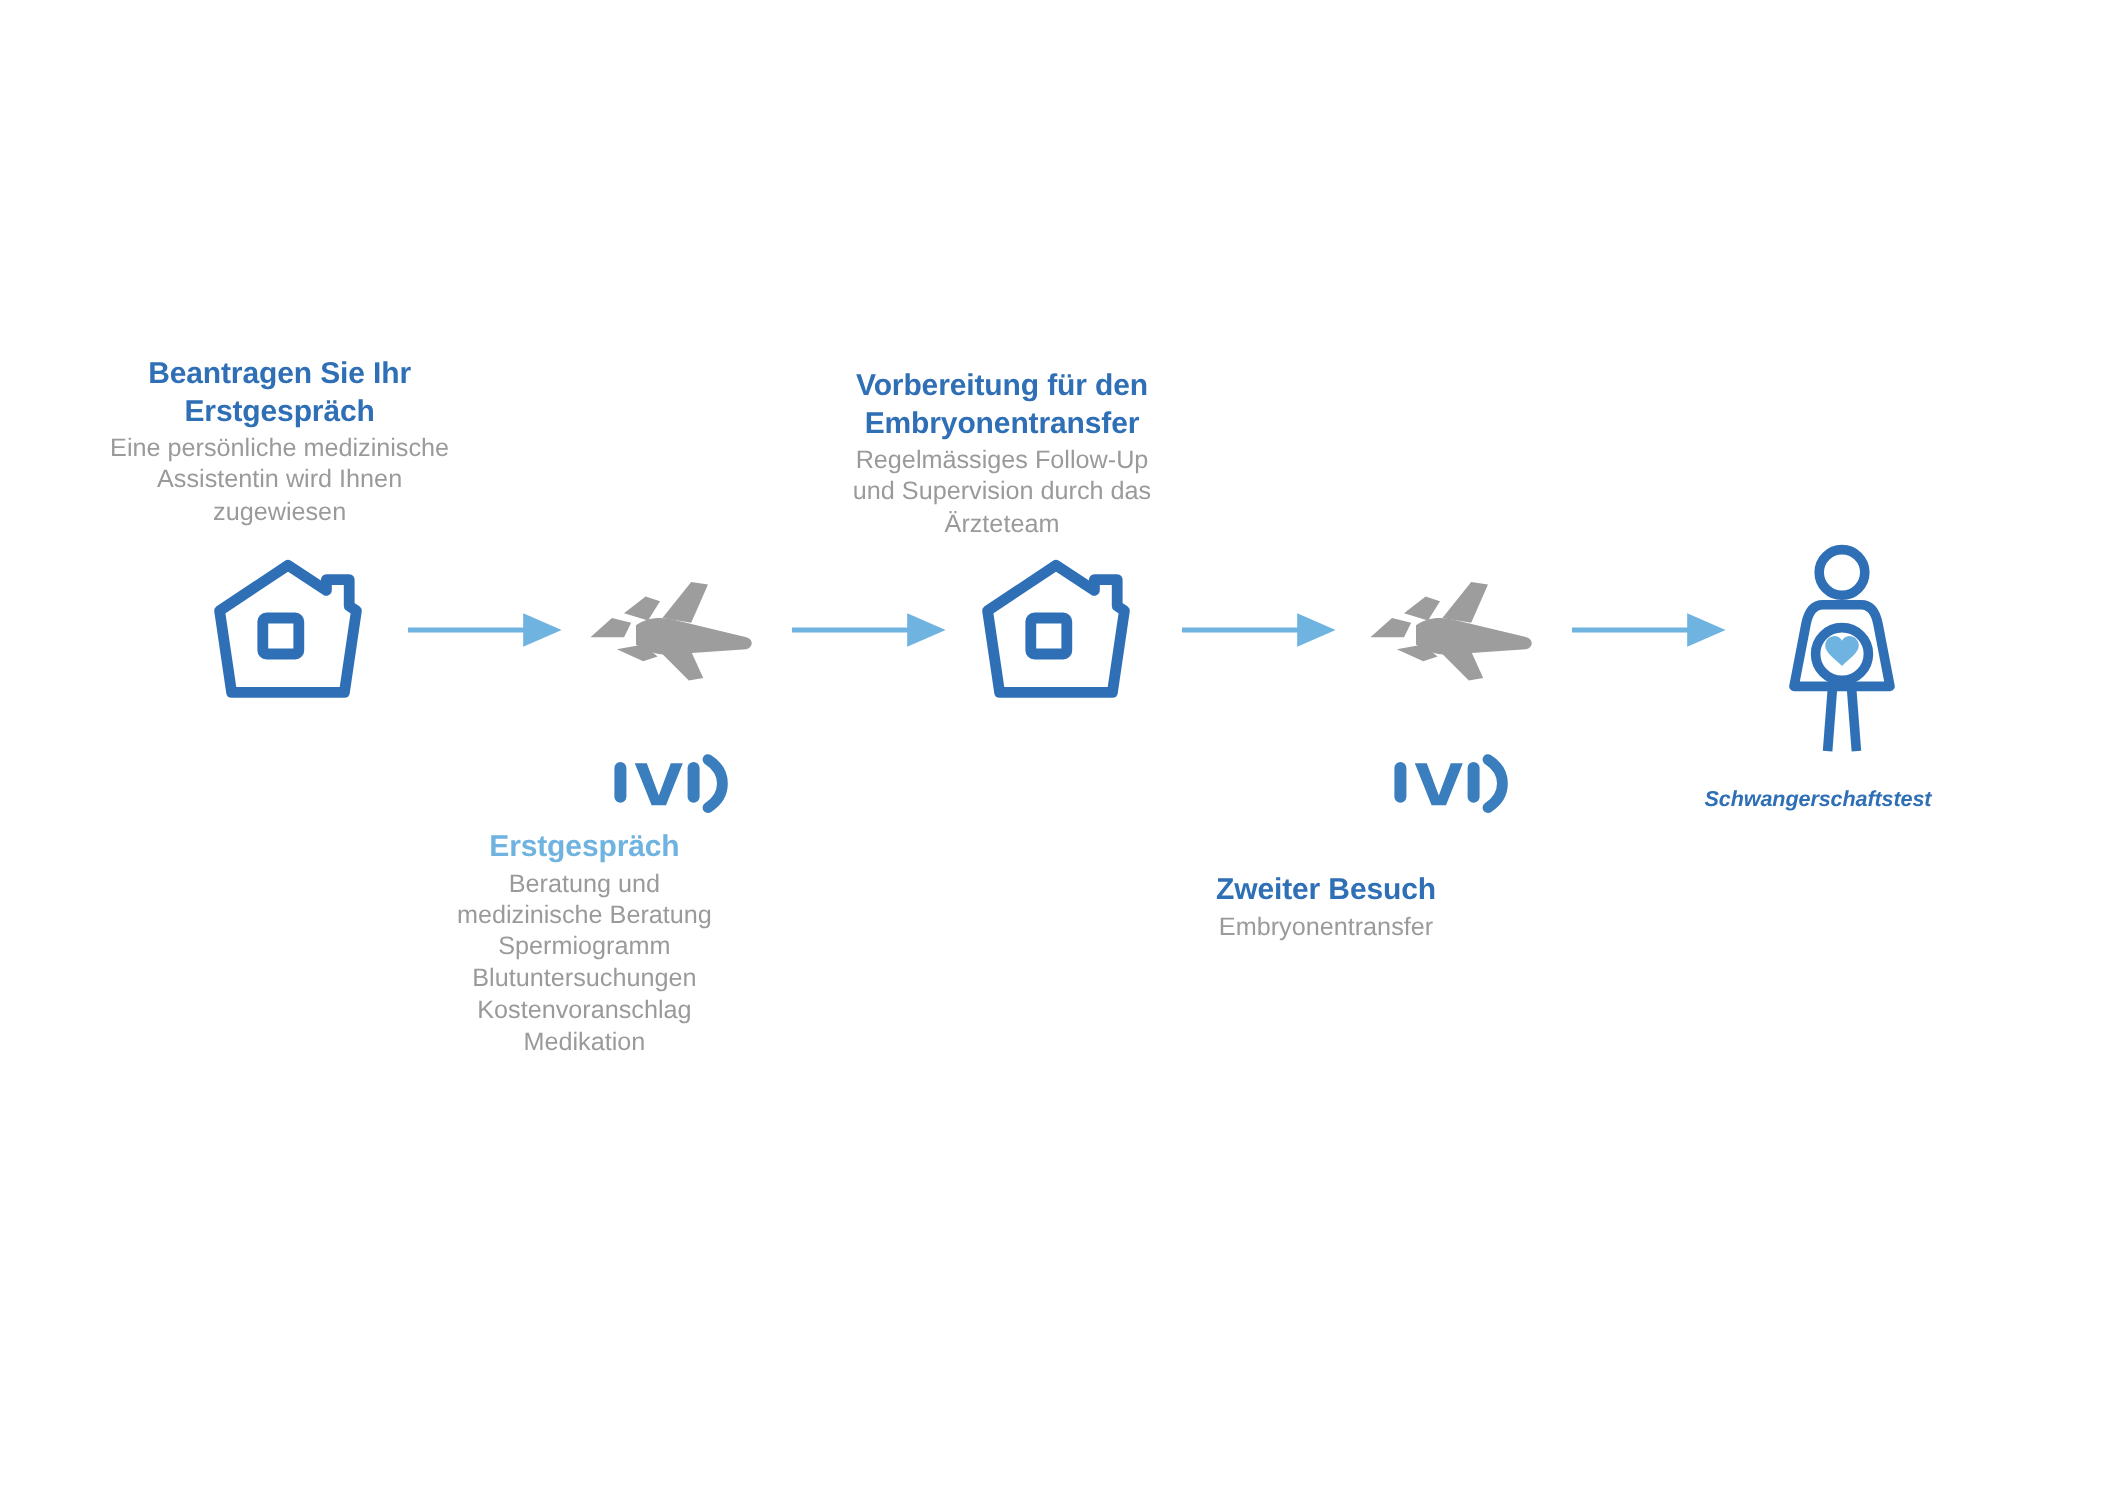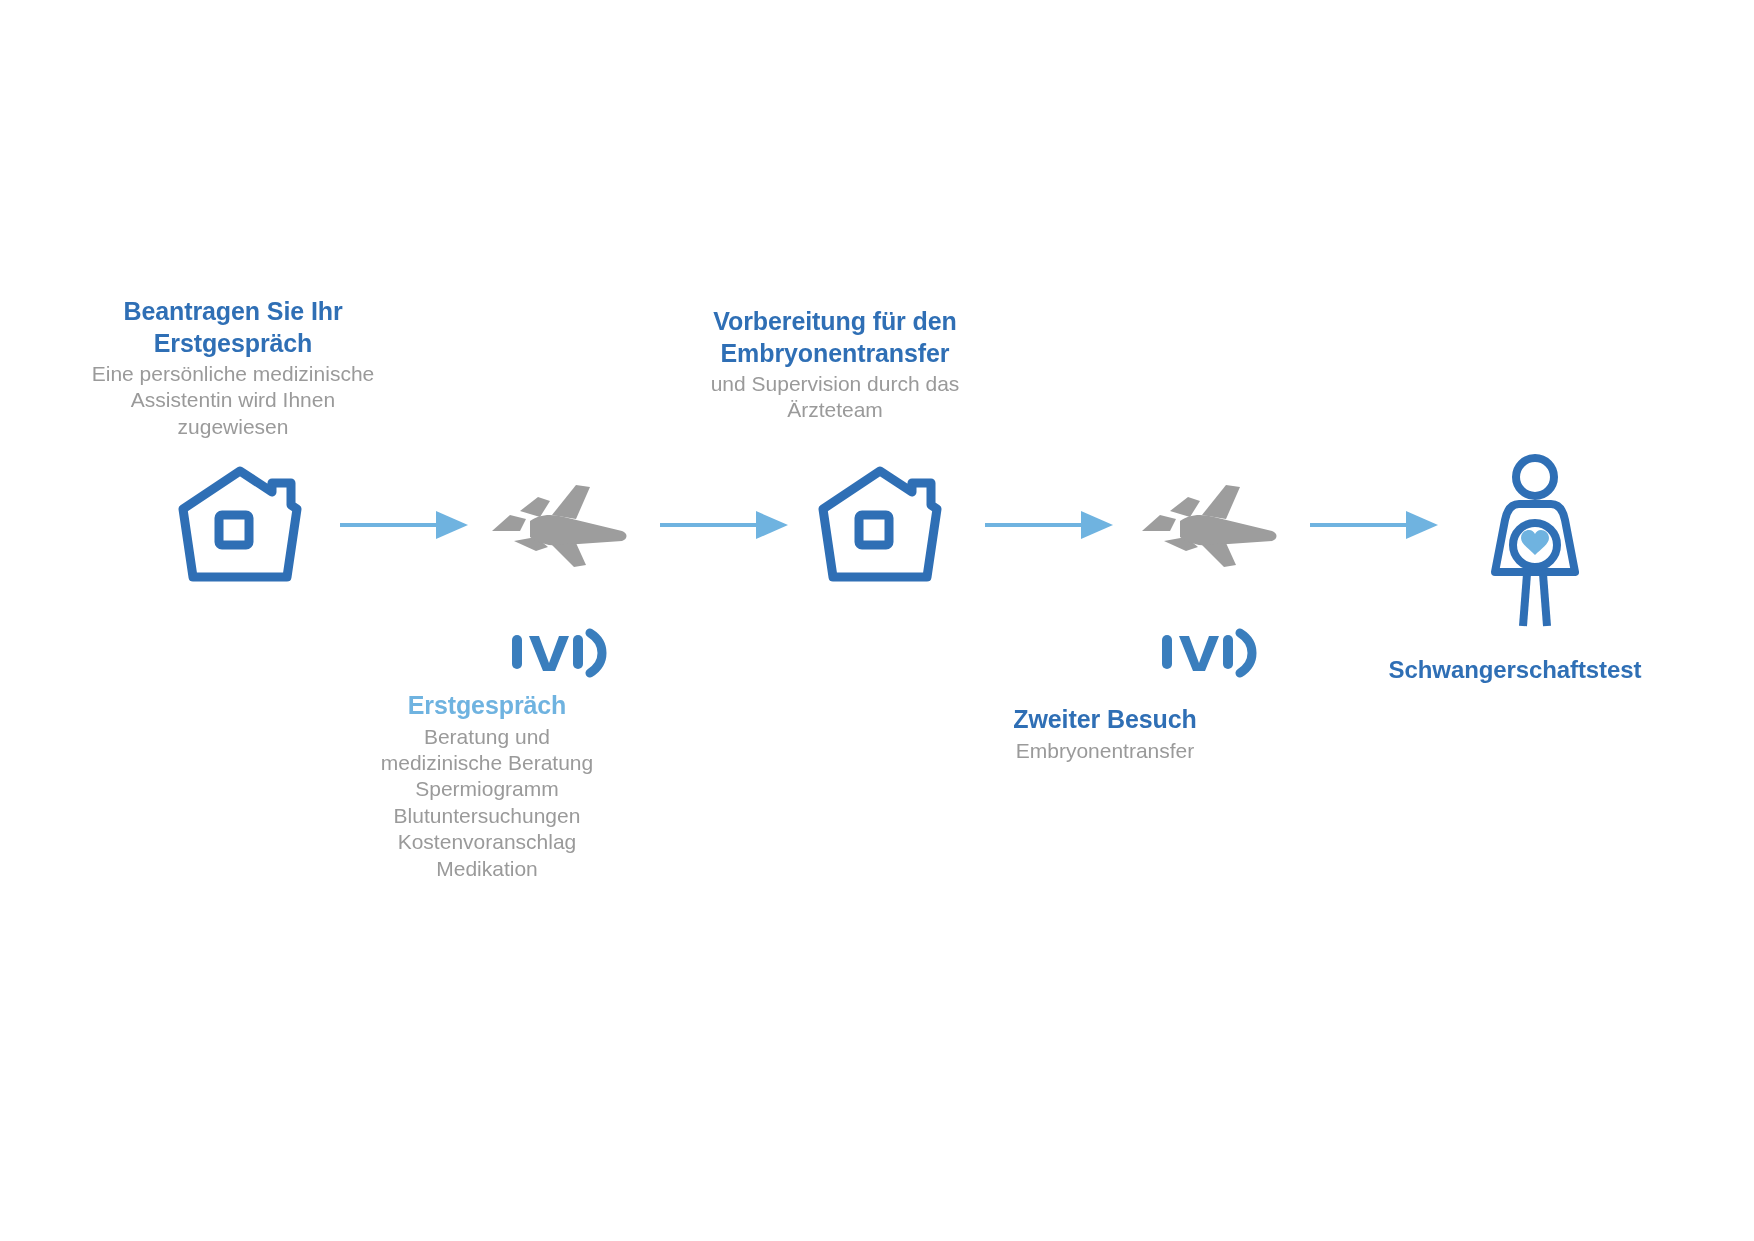--- a/index.html
+++ b/index.html
@@ -42,24 +42,24 @@
     margin: 0;
     font-weight: 400;
   }
   .step-desc div { white-space: nowrap; }
   .step-title div { white-space: nowrap; }
 
   
   #block-1 { left: 38px;   top: 296px;  width: 390px; }
   #block-2 { left: 292px;  top: 690px;  width: 390px; }
   #block-3 { left: 640px;  top: 306px;  width: 390px; text-align: center; }
-  #block-4 { left: 910px;  top: 704px;  width: 390px; }
+  #block-4 { left: 910px;  top: 726px;  width: 390px; }
   #block-5 { left: 1320px; top: 655px;  width: 390px; }
 
-  #block-5 .step-title { font-size: 24px; }
+  #block-5 .step-title { font-size: 18px; font-style: italic; }
 
   
   .icon-row {
     position: absolute;
     left: 0;
     top: 455px;
     width: 1754px;
     height: 140px;
   }
   .icon-slot {
@@ -119,20 +119,21 @@
       <div>Medikation</div>
     </div>
   </div>
 
   <div class="text-block" id="block-3">
     <div class="step-title title-dark">
       <div>Vorbereitung für den</div>
       <div>Embryonentransfer</div>
     </div>
     <div class="step-desc">
+      <div>Regelmässiges Follow-Up</div>
       <div>und Supervision durch das</div>
       <div>Ärzteteam</div>
     </div>
   </div>
 
   <div class="text-block" id="block-4">
     <div class="step-title title-dark">
       <div>Zweiter Besuch</div>
     </div>
     <div class="step-desc">

